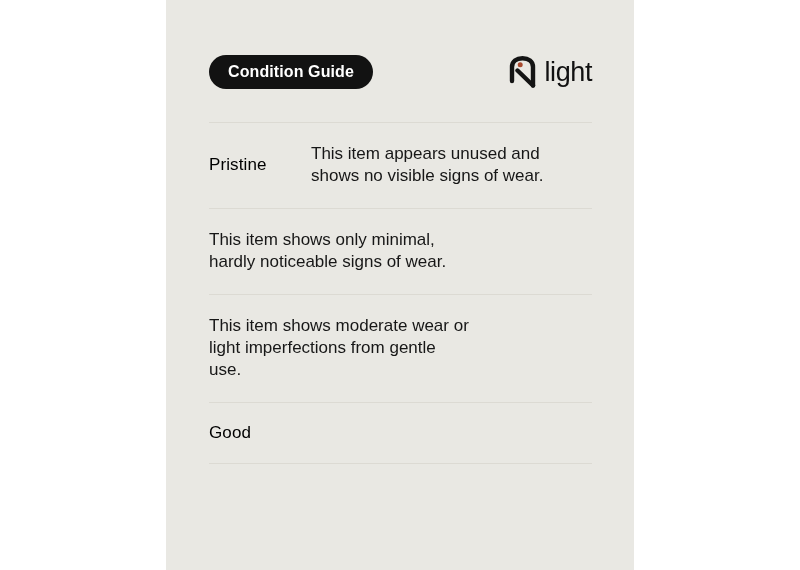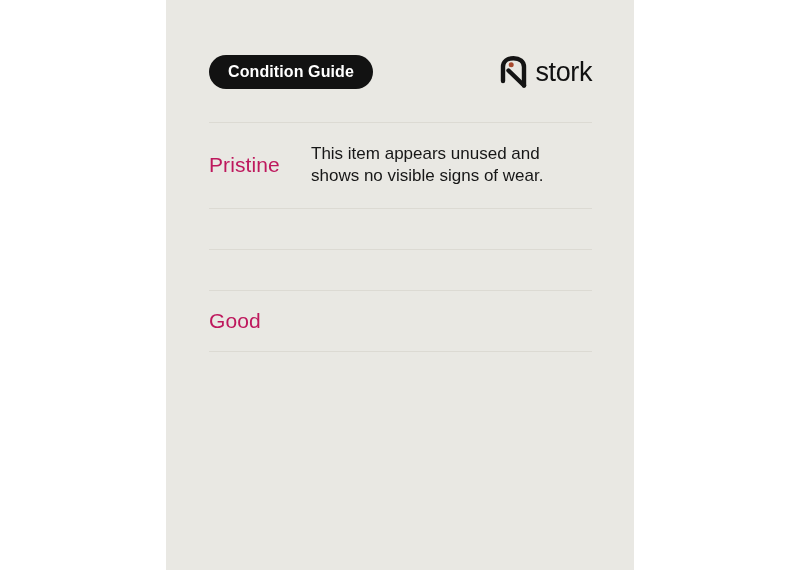--- a/index.html
+++ b/index.html
@@ -52,23 +52,23 @@
   }
   .row {
     display: flex;
     align-items: center;
     border-top: 1px solid #dcdad3;
     padding: 20px 0;
   }
   .label {
     width: 102px;
     flex-shrink: 0;
-    font-size: 21px;
+    font-size: 17px;
     line-height: 20px;
-    color: #be185d;
+    color: #000000;
     letter-spacing: 0.1px;
   }
   .desc {
     width: 262px;
     font-size: 17px;
     line-height: 22.4px;
     color: #171717;
   }
 </style>
 </head>
@@ -78,35 +78,37 @@
 
   <div class="header">
     <div class="badge">Condition Guide</div>
 
     <div class="brand">
       <svg width="27" height="32" viewBox="0 0 27 32" fill="none" xmlns="http://www.w3.org/2000/svg">
         <path d="M3 25 V11 C3 5.4 7.5 2.2 13.5 2.2 C19.5 2.2 24 5.4 24 11 V29.5" stroke="#141414" stroke-width="4.4" stroke-linecap="round" stroke-linejoin="round"></path>
         <path d="M8.5 14.5 L24 29.5" stroke="#141414" stroke-width="4.4" stroke-linecap="round"></path>
         <circle cx="11.2" cy="8.8" r="2.5" fill="#a84a2f"></circle>
       </svg>
-      <span class="wordmark">stork</span>
+      <span class="wordmark">light</span>
     </div>
   </div>
 
   <div class="table">
 
     <div class="row">
       <div class="label">Pristine</div>
       <div class="desc">This item appears unused and shows no visible signs of wear.</div>
     </div>
 
     <div class="row">
+      <div class="desc">This item shows only minimal, hardly noticeable signs of wear.</div>
     </div>
 
     <div class="row">
+      <div class="desc">This item shows moderate wear or light imperfections from gentle use.</div>
     </div>
 
     <div class="row">
       <div class="label">Good</div>
     </div>
 
   </div>
 </div>
 
 </body></html>

